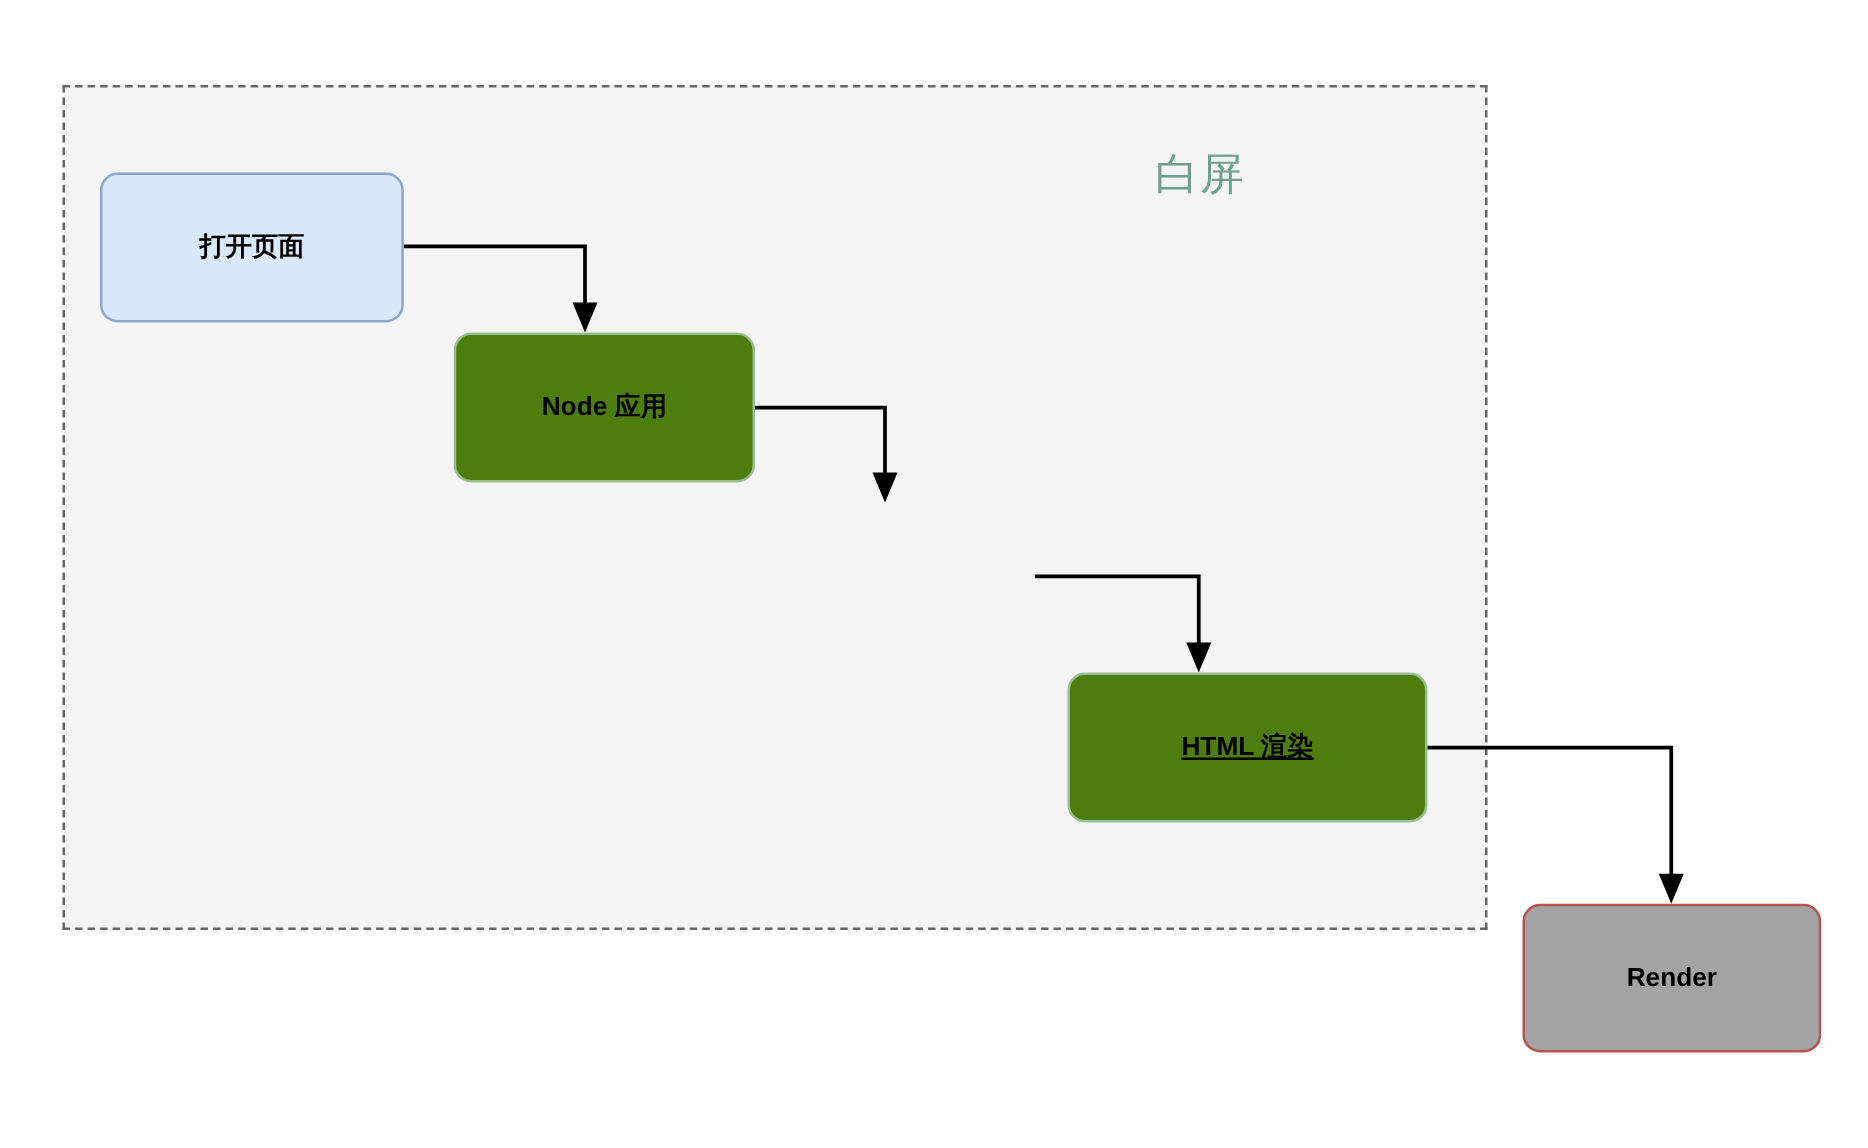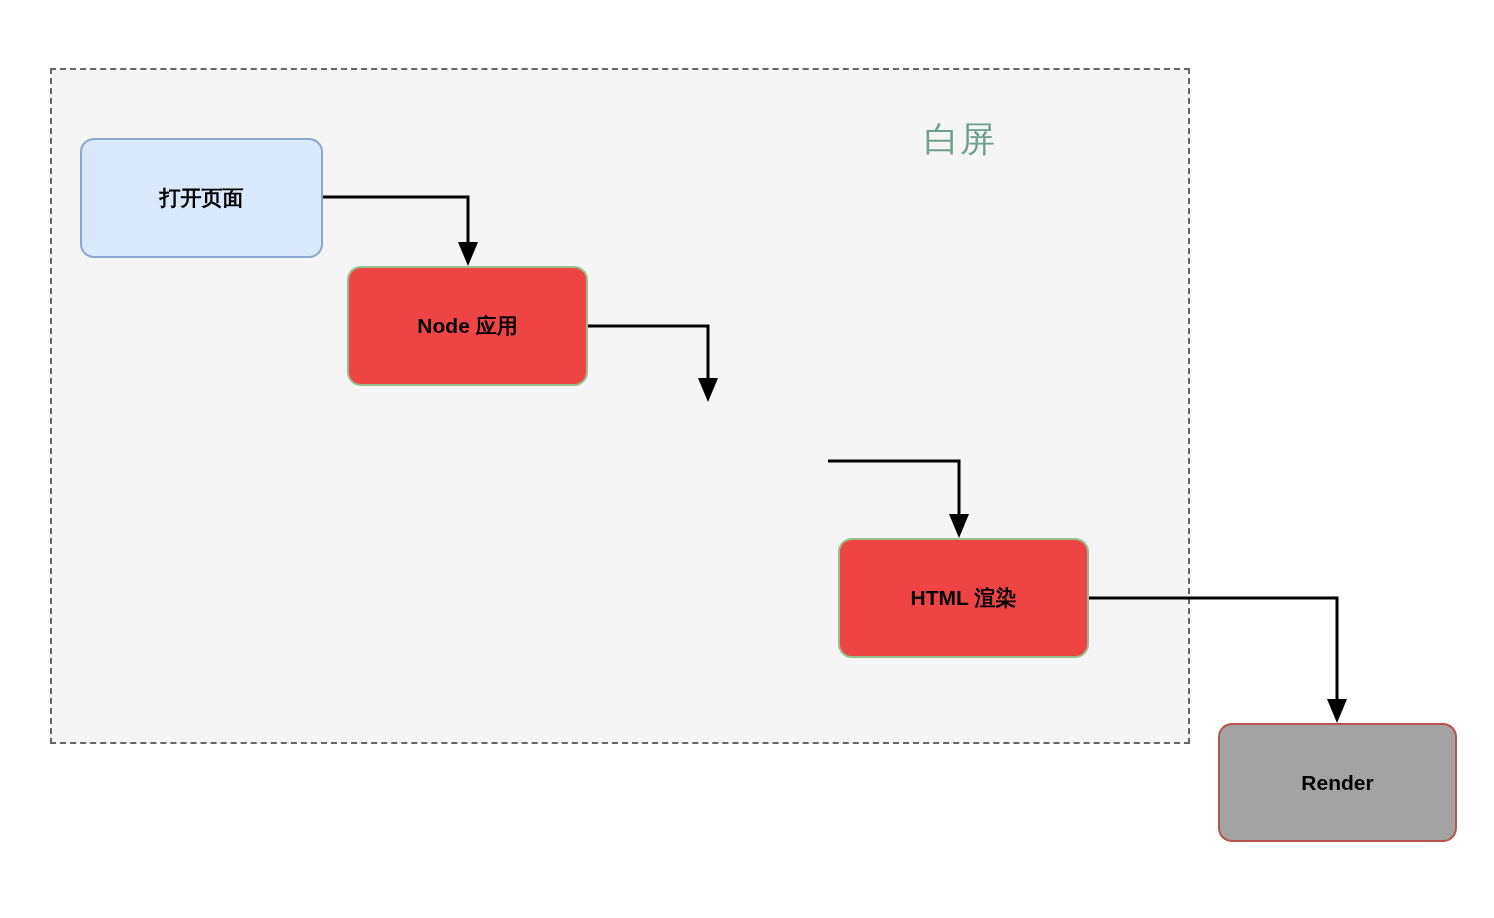--- a/index.html
+++ b/index.html
@@ -53,27 +53,27 @@
     border-width: 2px;
     border-style: solid;
     font-size: 21px;
     font-weight: bold;
     color: #000000;
     text-align: left;
     line-height: 1.2;
     white-space: nowrap;
   }
   .node-blue  { background: #dae8fc; border-color: #8aa7cf; }
-  .node-green { background: #ef4444; border-color: #96bf8c; }
+  .node-green { background: #4d7c0f; border-color: #96bf8c; margin-left: 16px; }
   .node-red   { background: #a3a3a3; border-color: #b85450; }
 
   #node-open   { left: 80px;  top: 138px; width: 243px; height: 120px; }
   #node-node   { left: 347px; top: 266px; width: 241px; height: 120px; }
   #node-cgi    { left: 587px; top: 402px; width: 241px; height: 119px; }
-  #node-html   { left: 838px; top: 538px; width: 251px; height: 120px; }
+  #node-html   { left: 838px; top: 538px; width: 288px; height: 120px; text-decoration: underline; }
   #node-render { left: 1218px;top: 723px; width: 239px; height: 119px; }
 
   
   #connectors {
     position: absolute;
     left: 0;
     top: 0;
     width: 1494px;
     height: 918px;
     pointer-events: none;

